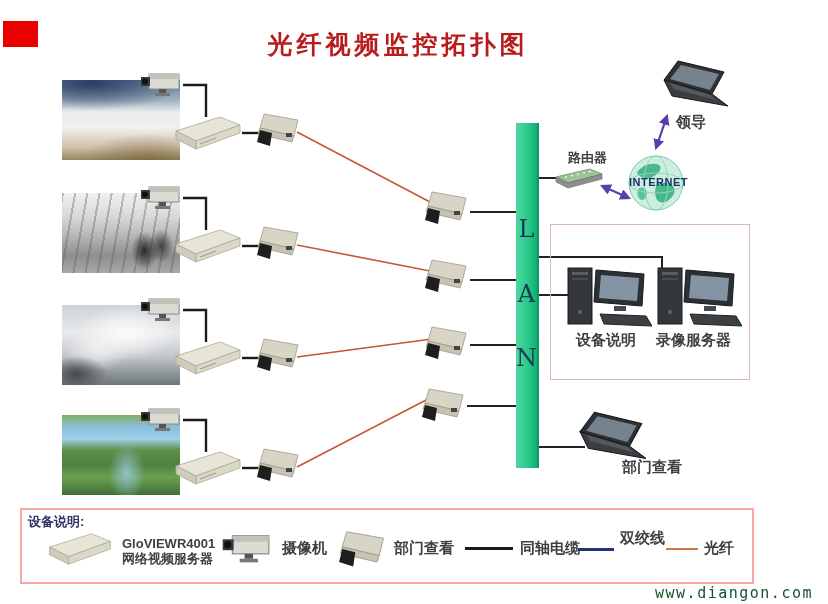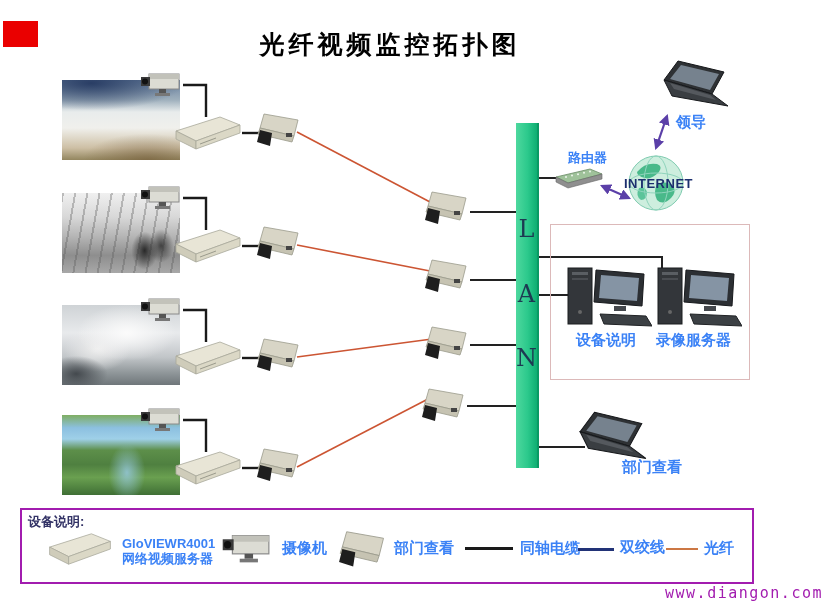--- a/index.html
+++ b/index.html
@@ -1,22 +1,22 @@
 <!DOCTYPE html>
 <html><head>
 <meta charset="utf-8">
 <style>
   html,body{margin:0;padding:0;background:#fff;}
   #canvas{position:relative;width:828px;height:604px;background:#fff;overflow:hidden;
           font-family:"Liberation Sans",sans-serif;}
   .abs{position:absolute;}
-  .lbl{position:absolute;font-weight:bold;color:#3b82f6;white-space:nowrap;
+  .lbl{position:absolute;font-weight:bold;color:#404040;white-space:nowrap;
        font-family:"Liberation Sans",sans-serif;}
   #title{position:absolute;left:0;top:28px;width:780px;text-align:center;
-         font-size:25px;font-weight:bold;letter-spacing:4px;color:#000000;}
+         font-size:25px;font-weight:bold;letter-spacing:4px;color:#b91c1c;padding-left:8px;}
   #red-marker{position:absolute;left:3px;top:21px;width:35px;height:26px;background:#ea0000;}
   
   .photo{position:absolute;left:62px;width:118px;height:80px;}
   #photo-1{top:80px;background:
      radial-gradient(90% 55% at 72% 100%, rgba(110,85,50,.55), transparent 60%),
      radial-gradient(120% 52% at 25% 4%, rgba(35,55,95,.92), transparent 65%),
      linear-gradient(180deg,#68809f 0%,#9fb0bd 25%,#e8ecec 40%,#f0f0ec 60%,#cdbfa4 85%,#93865f 100%);}
   #photo-2{top:193px;background:
      radial-gradient(16% 34% at 70% 72%, rgba(35,35,35,.95), transparent 70%),
      radial-gradient(15% 30% at 84% 66%, rgba(55,55,55,.9), transparent 70%),
@@ -34,24 +34,24 @@
   #lan-bar{position:absolute;left:516px;top:123px;width:21px;height:345px;
      background:linear-gradient(90deg,#4ed89e 0%,#2cc98c 55%,#0fae72 100%);
      border-right:2px solid #0a9a64;}
   .lan-letter{position:absolute;left:0;width:21px;text-align:center;
      font-family:"DejaVu Serif","Liberation Serif",serif;font-size:24px;color:#1d3a52;}
   
   #monitor-box{position:absolute;left:550px;top:224px;width:198px;height:154px;
      border:1px solid #dcb9b9;}
   
   #legend-box{position:absolute;left:20px;top:508px;width:730px;height:72px;
-     border:2px solid #a21caf;background:#fff;}
+     border:2px solid #fca5a5;background:#fff;}
   .sample{position:absolute;}
-  #watermark{position:absolute;right:5px;top:584px;font-family:"DejaVu Sans Mono",monospace;
-     font-size:15px;letter-spacing:1.5px;color:#a21caf;}
+  #watermark{position:absolute;right:15px;top:584px;font-family:"DejaVu Sans Mono",monospace;
+     font-size:15px;letter-spacing:1.5px;color:#14532d;}
 </style>
 </head>
 <body>
 
 <div id="canvas">
 
   <div id="red-marker"></div>
   <div id="title">光纤视频监控拓扑图</div>
 
   <svg class="abs" style="left:0;top:0;" width="828" height="604">
@@ -228,21 +228,21 @@
       </g>
   </svg>
   <svg class="abs" style="left:627px;top:154px" width="58" height="58" viewBox="0 0 58 58">
     <circle cx="29" cy="29" r="27" fill="#cdeede" stroke="#7fcbb0"></circle>
     <path d="M10,18 q8,-10 20,-8 q6,2 2,8 q-8,8 -14,6 q-8,-2 -8,-6z" fill="#49b98a"></path>
     <path d="M30,30 q10,-4 16,2 q4,6 -2,12 q-8,8 -14,2 q-4,-8 0,-16z" fill="#49b98a"></path>
     <path d="M12,34 q6,-2 8,4 q0,8 -6,8 q-6,-4 -2,-12z" fill="#5cc49a"></path>
     <ellipse cx="29" cy="29" rx="12" ry="27" fill="none" stroke="#8fd4bc"></ellipse>
     <ellipse cx="29" cy="29" rx="27" ry="10" fill="none" stroke="#8fd4bc"></ellipse>
   </svg>
-  <div class="lbl" style="left:624px;top:176px;width:64px;text-align:center;font-size:13px;color:#1c2f6e;letter-spacing:0.5px">INTERNET</div>
+  <div class="lbl" style="left:624px;top:176px;width:64px;text-align:right;font-size:11px;color:#1c2f6e;letter-spacing:0.5px">INTERNET</div>
   <svg class="abs" style="left:660px;top:60px" width="72" height="58" viewBox="0 0 72 58">
     <polygon points="18,1 64,12 52,34 4,20" fill="#2e3134" stroke="#15171a"></polygon>
     <polygon points="21,5 59,14 50,30 10,19" fill="#76828e"></polygon>
     <polygon points="4,20 52,34 68,46 12,36" fill="#3a3e42" stroke="#17191c"></polygon>
     <polygon points="10,23 50,35 56,40 14,29" fill="#55595e"></polygon>
   </svg>
   <div class="lbl" style="left:676px;top:113px;font-size:15px">领导</div>
 
   <div id="monitor-box"></div>
   <svg class="abs" style="left:566px;top:262px" width="86" height="68" viewBox="0 0 86 68">
@@ -298,19 +298,19 @@
     <div class="lbl" style="left:260px;top:29px;font-size:15px">摄像机</div>
     <svg class="abs" style="left:316px;top:16px" width="52" height="44" viewBox="0 0 48 38">
       <polygon points="8,4 42,10 38,26 4,18" fill="#d8d5c6" stroke="#9a9a8c" stroke-width="0.8"></polygon>
       <polygon points="4,18 38,26 36,32 2,24" fill="#c6c3b2" stroke="#9a9a8c" stroke-width="0.8"></polygon>
       <polygon points="4,20 16,23 14,36 1,32" fill="#1e1e1e"></polygon>
     </svg>
     <div class="lbl" style="left:372px;top:29px;font-size:15px">部门查看</div>
     <div class="sample" style="left:443px;top:37px;width:48px;height:3px;background:#1a1a1a"></div>
     <div class="lbl" style="left:498px;top:29px;font-size:15px">同轴电缆</div>
     <div class="sample" style="left:556px;top:38px;width:36px;height:2.5px;background:#223377"></div>
-    <div class="lbl" style="left:598px;top:28px;font-size:15px">双绞线</div>
+    <div class="lbl" style="left:598px;top:19px;font-size:15px">双绞线</div>
     <div class="sample" style="left:644px;top:38px;width:32px;height:2px;background:#cc7744"></div>
     <div class="lbl" style="left:682px;top:29px;font-size:15px">光纤</div>
   </div>
 
   <div id="watermark">www.diangon.com</div>
 </div>
 
 </body></html>

